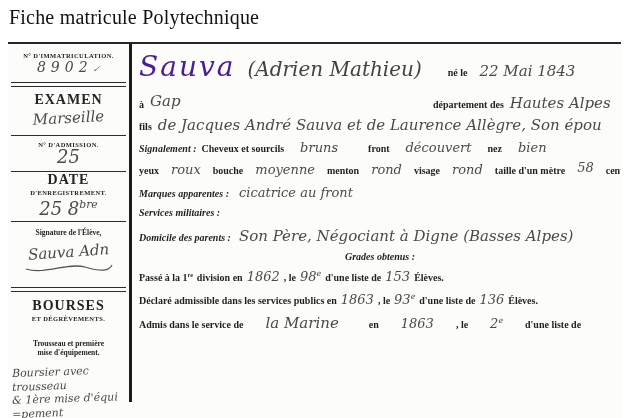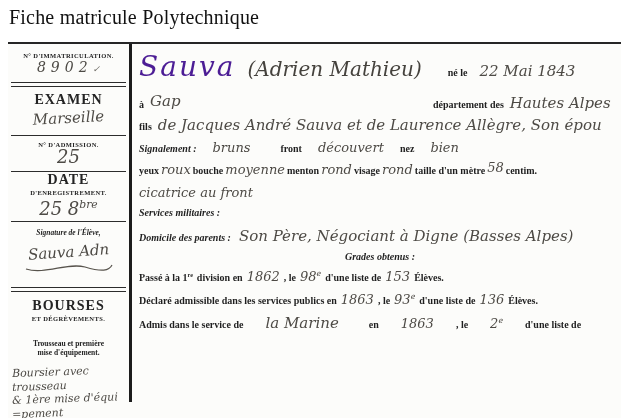--- a/index.html
+++ b/index.html
@@ -27,21 +27,21 @@
   .sb-label.lg{font-size:14px;letter-spacing:1px;}
   .rule{border-top:1.5px solid #2c2c2c;margin:0 3px;}
   .rule.double{border-bottom:1px solid #2c2c2c;height:3px;}
   .hand{
     font-family:"DejaVu Serif", serif;font-style:italic;color:#4d4a45;
   }
   .sb-hand{font-size:18px;line-height:17px;}
   .sb-hand.num{letter-spacing:5px;font-size:14px;font-style:italic;}
   .check{font-size:9px;letter-spacing:0;color:#6b6861;}
   .sig-label{
-    font-size:7.5px;font-style:italic;font-weight:bold;color:#242424;
+    font-size:7.5px;font-weight:bold;color:#242424;
   }
   .sb-sig{font-size:15px;transform:rotate(-4deg);display:inline-block;}
   .sb-trousseau{font-size:7.5px;font-weight:bold;color:#242424;line-height:9px;}
   .sb-bourses-hand{
     text-align:left;padding-left:4px;font-size:11px;line-height:13.5px;
     transform:rotate(-2deg);
   }
   sup.s{font-size:0.6em;vertical-align:super;}
   
   .main{position:absolute;left:124px;top:0;right:0;height:100%;}
@@ -56,21 +56,21 @@
   .print.it{font-style:italic;}
   .hv{font-size:13px;}             
   .hv-lg{font-size:15px;}
   .name-line{top:6px;gap:12px;align-items:baseline;}
   .surname{font-size:28px;letter-spacing:2px;color:#4c1d95;}
   .forenames{font-size:20px;color:#45423d;}
   .l2{top:50px;gap:6px;}
   .dept-group{position:absolute;left:294px;top:0;display:flex;gap:6px;align-items:baseline;}
   .l3{top:72px;gap:6px;}
   .l4{top:96px;gap:16px;}
-  .l5{top:118px;gap:2px;}
+  .l5{top:118px;gap:12px;}
   .l6{top:141px;gap:10px;}
   .l7{top:163px;}
   .l8{top:183px;gap:8px;}
   .l9{top:207px;justify-content:center;}
   .l10{top:225px;gap:4px;}
   .l11{top:248px;gap:4px;}
   .l12{top:270px;gap:22px;}
   .raised{position:relative;top:-2px;}
 </style>
 </head>
@@ -136,20 +136,21 @@
     </div>
 
     <div class="mline l3">
       <span class="print">fils</span>
       <span class="hand hv-lg">de Jacques André Sauva et de Laurence Allègre, Son épou</span>
     </div>
 
     <div class="mline l4">
       <span style="display:flex;gap:5px;align-items:center">
         <span class="print it">Signalement :</span>
+        <span class="print">Cheveux et sourcils</span>
       </span>
       <span class="hand hv">bruns</span>
       <span class="print" style="margin-left:14px">front</span>
       <span class="hand hv">découvert</span>
       <span class="print">nez</span>
       <span class="hand hv">bien</span>
     </div>
 
     <div class="mline l5">
       <span class="print">yeux</span>
@@ -159,20 +160,21 @@
       <span class="print">menton</span>
       <span class="hand hv">rond</span>
       <span class="print">visage</span>
       <span class="hand hv">rond</span>
       <span class="print">taille d'un mètre</span>
       <span class="hand hv raised">58</span>
       <span class="print">centim.</span>
     </div>
 
     <div class="mline l6">
+      <span class="print it">Marques apparentes :</span>
       <span class="hand hv">cicatrice au front</span>
     </div>
 
     <div class="mline l7">
       <span class="print it">Services militaires :</span>
     </div>
 
     <div class="mline l8">
       <span class="print it">Domicile des parents :</span>
       <span class="hand hv-lg">Son Père, Négociant à Digne (Basses Alpes)</span>

